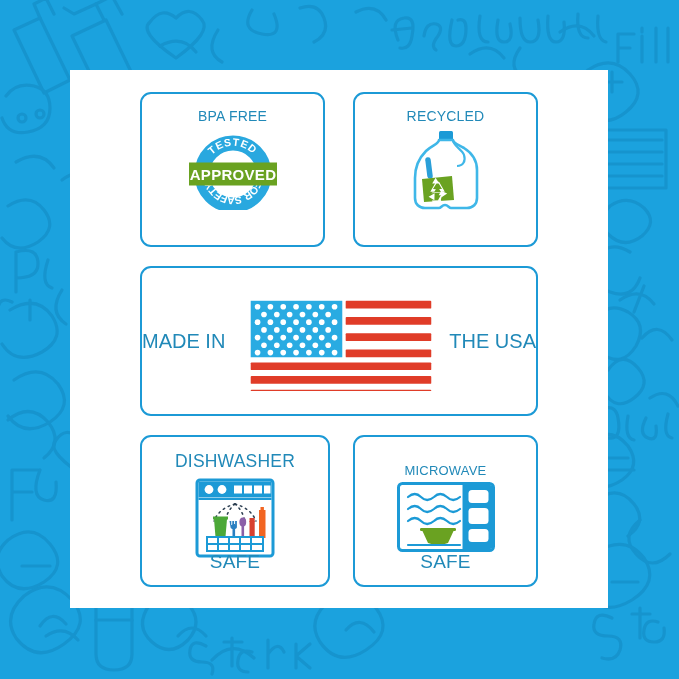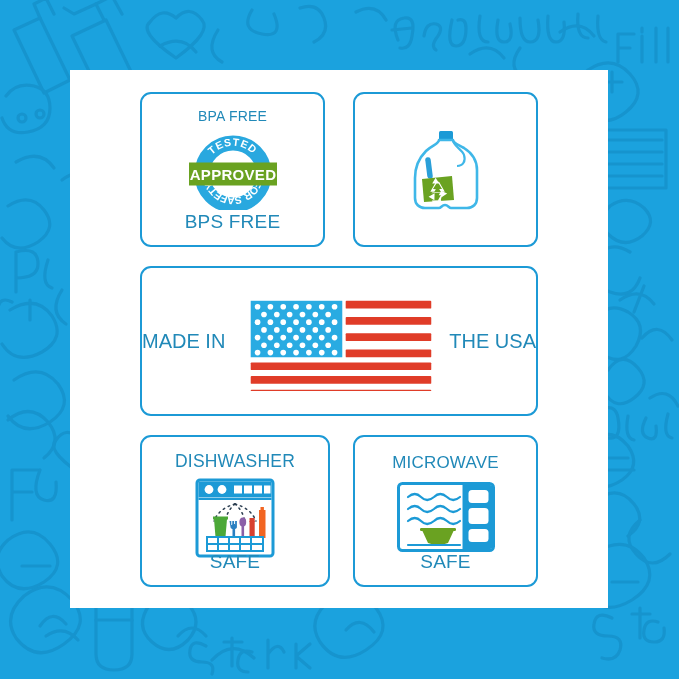--- a/index.html
+++ b/index.html
@@ -61,21 +61,21 @@
     text-align: center;
     color: #2189B8;
     font-family: "Liberation Sans", sans-serif;
     font-weight: 400;
     letter-spacing: 0.2px;
     white-space: nowrap;
   }
   .label-top    { top: 14px;  font-size: 14px; }
   .label-bottom { bottom: 12px; font-size: 19px; }
   .label-dish-top  { top: 14px; font-size: 17.5px; }
-  .label-micro-top { top: 16px; font-size: 17px; }
+  .label-micro-top { top: 26px; font-size: 13px; }
 
   .icon-wrap {
     position: absolute;
     left: 0;
     right: 0;
     display: flex;
     align-items: center;
     justify-content: center;
   }
 
@@ -228,24 +228,24 @@
 
           <text font-family="Liberation Sans, sans-serif" font-size="10.5" font-weight="bold" fill="#ffffff" letter-spacing="1.2">
             <textPath href="#arcBot" startOffset="50%" text-anchor="middle" dominant-baseline="hanging">FOR SAFETY</textPath>
           </text>
 
           <rect x="4" y="28.5" width="88" height="23" fill="#6AA221"></rect>
           <text x="48" y="45.5" text-anchor="middle" font-family="Liberation Sans, sans-serif" font-size="15" font-weight="bold" fill="#ffffff" letter-spacing="0.3">APPROVED</text>
         </svg>
       </div>
 
-      <div class="panel-label label-bottom">BPS FREE</div>
     </div>
 
     <div class="panel" id="panel-recy">
+      <div class="panel-label label-top">RECYCLED</div>
 
       <div class="icon-wrap" style="top:36px;height:84px;">
         <svg width="80" height="84" viewBox="0 0 80 84">
 
           <rect x="33" y="1" width="14" height="9" rx="1.5" fill="#1C9AD6"></rect>
 
           <path d="M33 10
                    C 33 14, 26 15, 20 21
                    C 13 28, 9 36, 9 48
                    L 9 68

